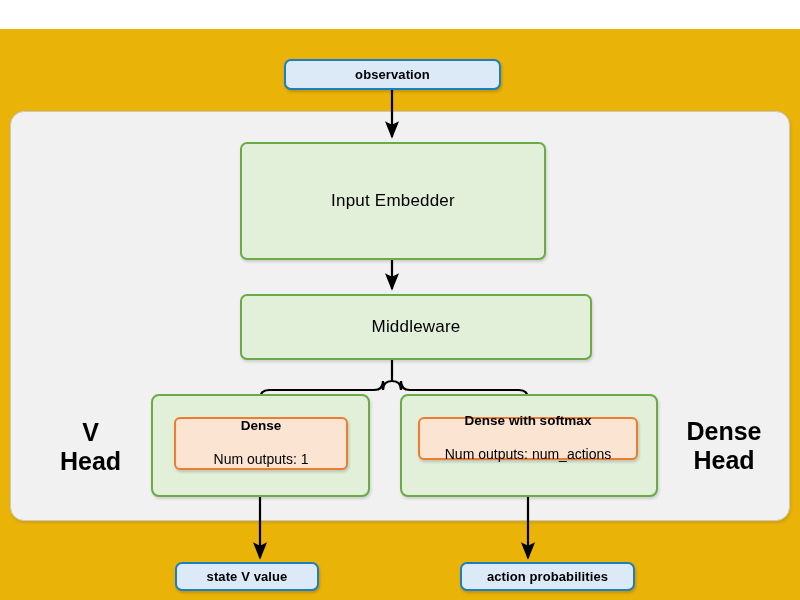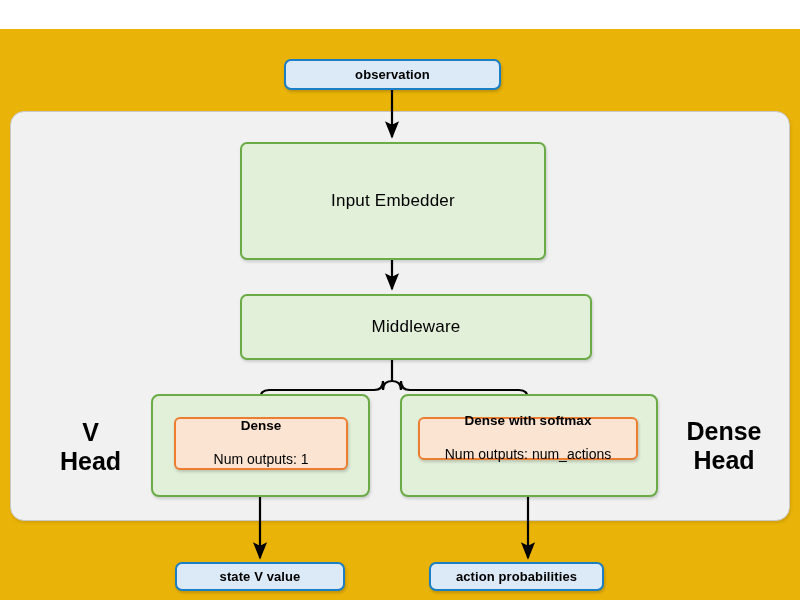--- a/index.html
+++ b/index.html
@@ -177,21 +177,21 @@
   <div class="node orange-box" style="left:418px; top:388px; width:220px; height:43px;">
     <span class="orange-title">Dense with softmax</span>
     <span class="orange-sub">Num outputs: num_actions</span>
   </div>
 
   <div class="head-caption" style="left:665px; top:380px; width:118px; height:74px;">
     <span>Dense</span>
     <span>Head</span>
   </div>
 
-  <div class="node io-box" style="left:175px; top:533px; width:170px; height:29px;">
+  <div class="node io-box" style="left:175px; top:533px; width:144px; height:29px;">
     <span>state V value</span>
   </div>
 
-  <div class="node io-box" style="left:429px; top:533px; width:175px; height:29px;">
+  <div class="node io-box" style="left:460px; top:533px; width:175px; height:29px;">
     <span>action probabilities</span>
   </div>
 
 </div>
 
 </body></html>

